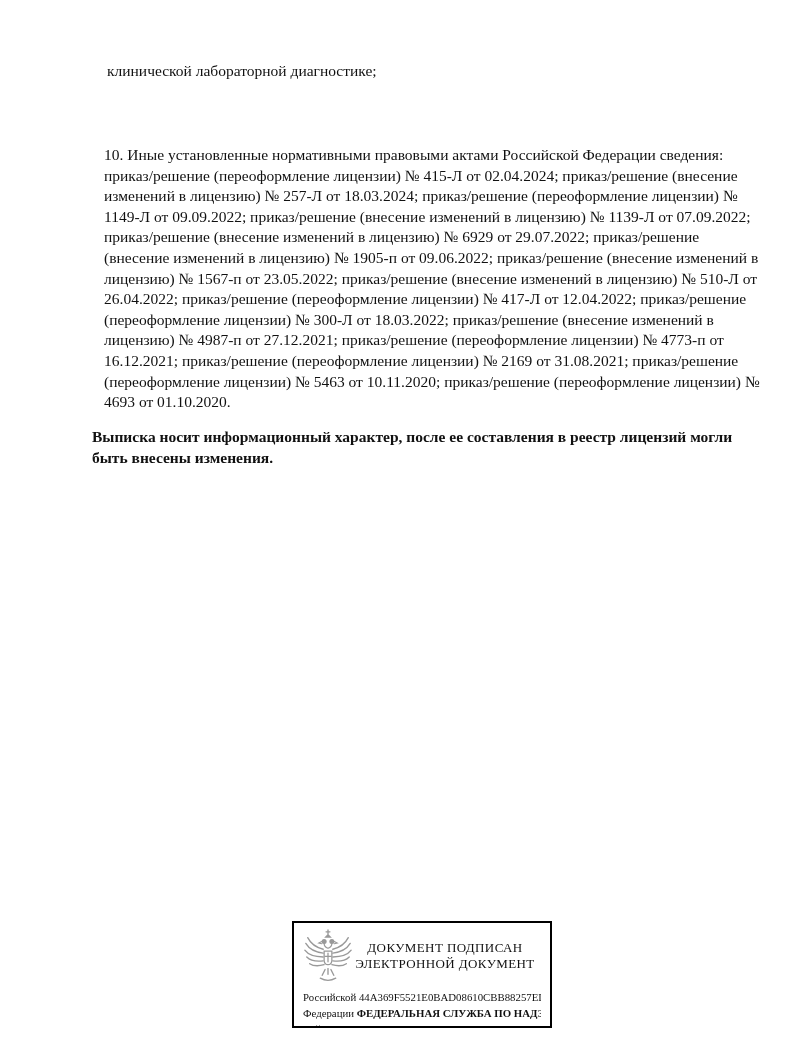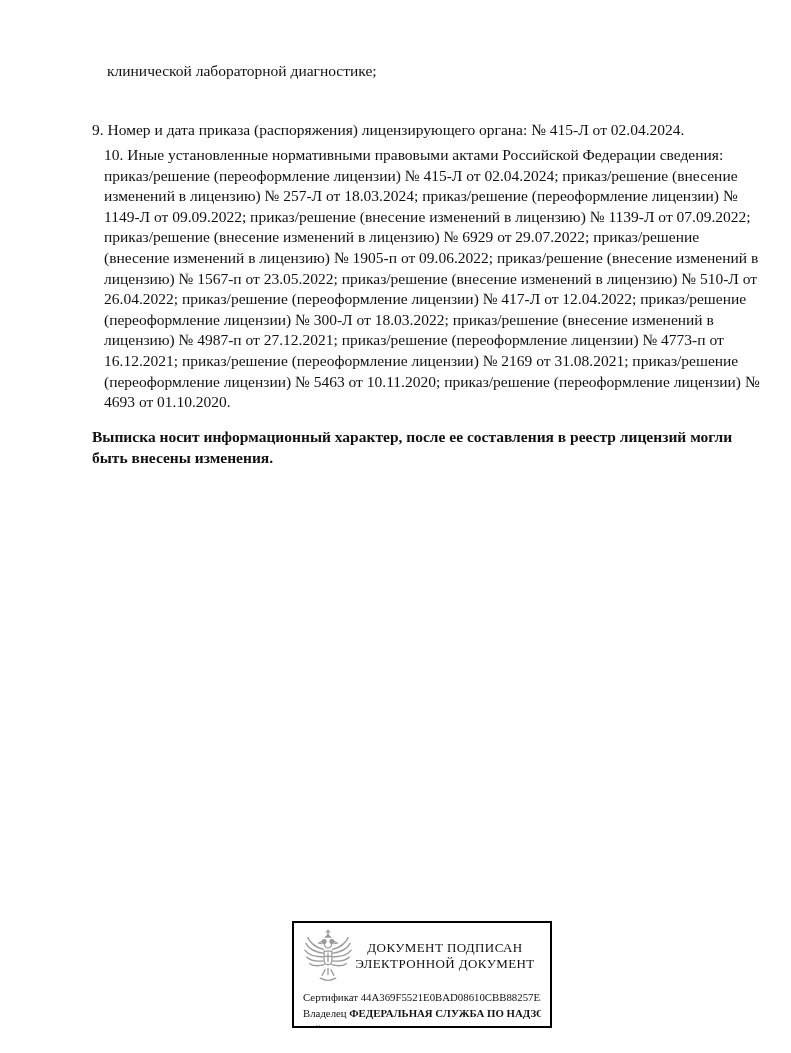--- a/index.html
+++ b/index.html
@@ -68,21 +68,20 @@
 </style>
 </head>
 <body>
 
 <div class="page">
 
   <div class="textblock indent-block">
     <div>клинической лабораторной диагностике;</div>
   </div>
 
-  <p class="textblock para-9">9. Номер и дата приказа (распоряжения) лицензирующего органа: № 415-Л от 02.04.2024.</p>
 
   <p class="textblock para-10">10. Иные установленные нормативными правовыми актами Российской Федерации сведения: приказ/решение (переоформление лицензии) № 415-Л от 02.04.2024; приказ/решение (внесение изменений в лицензию) № 257-Л от 18.03.2024; приказ/решение (переоформление лицензии) № 1149-Л от 09.09.2022; приказ/решение (внесение изменений в лицензию) № 1139-Л от 07.09.2022; приказ/решение (внесение изменений в лицензию) № 6929 от 29.07.2022; приказ/решение (внесение изменений в лицензию) № 1905-п от 09.06.2022; приказ/решение (внесение изменений в лицензию) № 1567-п от 23.05.2022; приказ/решение (внесение изменений в лицензию) № 510-Л от 26.04.2022; приказ/решение (переоформление лицензии) № 417-Л от 12.04.2022; приказ/решение (переоформление лицензии) № 300-Л от 18.03.2022; приказ/решение (внесение изменений в лицензию) № 4987-п от 27.12.2021; приказ/решение (переоформление лицензии) № 4773-п от 16.12.2021; приказ/решение (переоформление лицензии) № 2169 от 31.08.2021; приказ/решение (переоформление лицензии) № 5463 от 10.11.2020; приказ/решение (переоформление лицензии) № 4693 от 01.10.2020.</p>
 
   <p class="textblock note">Выписка носит информационный характер, после ее составления в реестр лицензий могли быть внесены изменения.</p>
 
   <div class="stamp">
     <div class="stamp-top">
       <span class="emblem">
         <svg width="50" height="56" viewBox="0 0 50 58" fill="none" stroke="#999999" stroke-linecap="round">
           <path d="M25 2v4M23 4h4" stroke-width="1.4"></path>
@@ -109,19 +108,19 @@
           <path d="M28 43 l3 6" stroke-width="1.4"></path>
           <path d="M17 52 q8 4.5 16 0" stroke-width="1.4"></path>
         </svg>
       </span>
       <div class="stamp-title">
         <div>ДОКУМЕНТ ПОДПИСАН</div>
         <div>ЭЛЕКТРОННОЙ ДОКУМЕНТ</div>
       </div>
     </div>
     <div class="stamp-lines">
-      <div class="stamp-line"><span>Сертификат</span> <span>44A369F5521E0BAD08610CBB88257ED3</span></div>
-      <div class="stamp-line"><span>Владелец</span> <span class="bold">ФЕДЕРАЛЬНАЯ СЛУЖБА ПО НАДЗОРУ В СФ</span></div>
+      <div class="stamp-line"><span>Российской</span> <span>44A369F5521E0BAD08610CBB88257ED3</span></div>
+      <div class="stamp-line"><span>Федерации</span> <span class="bold">ФЕДЕРАЛЬНАЯ СЛУЖБА ПО НАДЗОРУ В СФ</span></div>
       <div class="stamp-line">Действителен с 07.12.2023 по 01.03.2025</div>
     </div>
   </div>
 
 </div>
 
 </body></html>

